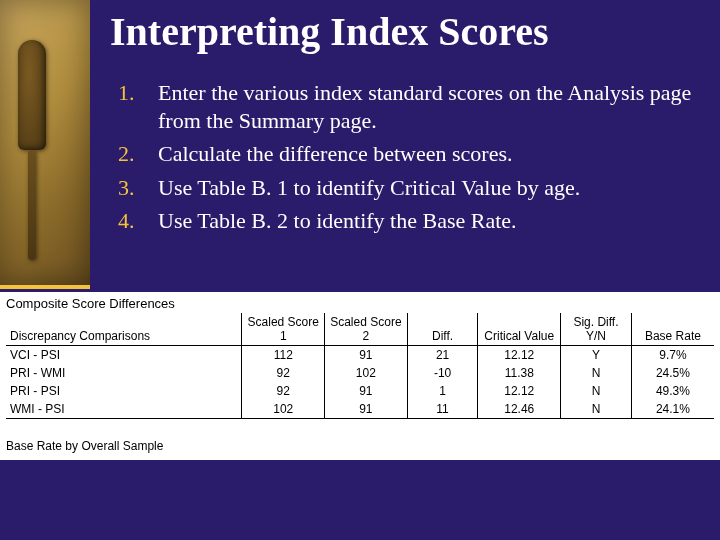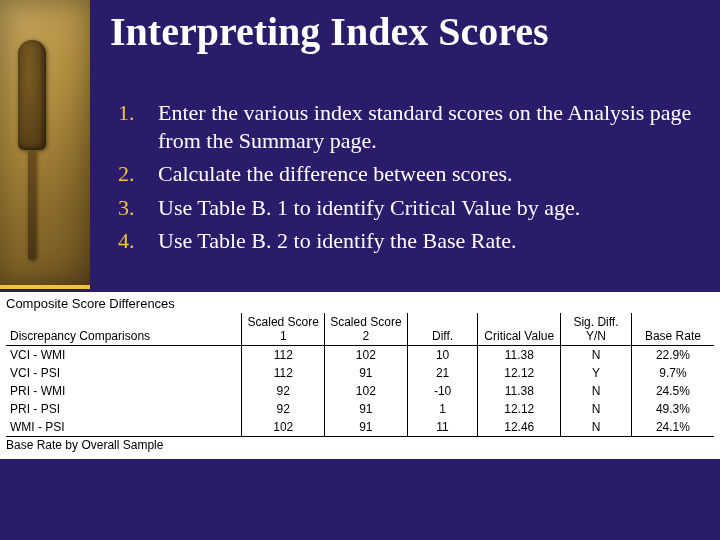--- a/index.html
+++ b/index.html
@@ -46,21 +46,21 @@
   .content {
     position: absolute;
     left: 110px;
     top: 8px;
     right: 20px;
   }
   .title {
     font-size: 40px;
     color: #fff;
     font-family: "Times New Roman", serif;
-    margin-bottom: 44px;
+    margin-bottom: 24px;
   }
   .list {
     list-style: none;
     padding-left: 8px;
   }
   .list li {
     display: flex;
     margin-bottom: 6px;
     font-size: 22px;
     line-height: 1.25;
@@ -114,21 +114,21 @@
   th.left, td.left { text-align: left; }
   thead th.h-comp { vertical-align: bottom; }
   tbody td {
     border-left: 1px solid #000;
   }
   tbody td.left { border-left: none; }
   tbody tr:last-child td { border-bottom: 1px solid #000; }
   thead th + th { border-left: 1px solid #000; }
   .footnotes {
     font-size: 12px;
-    margin-top: 1px;
+    margin-top: 20px;
     line-height: 1.25;
   }
   .accent-line {
     position: absolute;
     left: 0;
     top: 285px;
     width: 90px;
     height: 4px;
     background: #f4c23c;
   }
@@ -189,29 +189,20 @@
         <th>
             <div>Sig. Diff. Y/N</div>
           </th>
         <th>
             <div>Base Rate</div>
           </th>
       </tr>
     </thead>
     <tbody>
       <tr>
-        <td class="left">VCI - WMI</td>
-        <td>112</td>
-        <td>102</td>
-        <td>10</td>
-        <td>11.38</td>
-        <td>N</td>
-        <td>22.9%</td>
-      </tr>
-      <tr>
         <td class="left">VCI - PSI</td>
         <td>112</td>
         <td>91</td>
         <td>21</td>
         <td>12.12</td>
         <td>Y</td>
         <td>9.7%</td>
       </tr>
       <tr>
         <td class="left">PRI - WMI</td>

